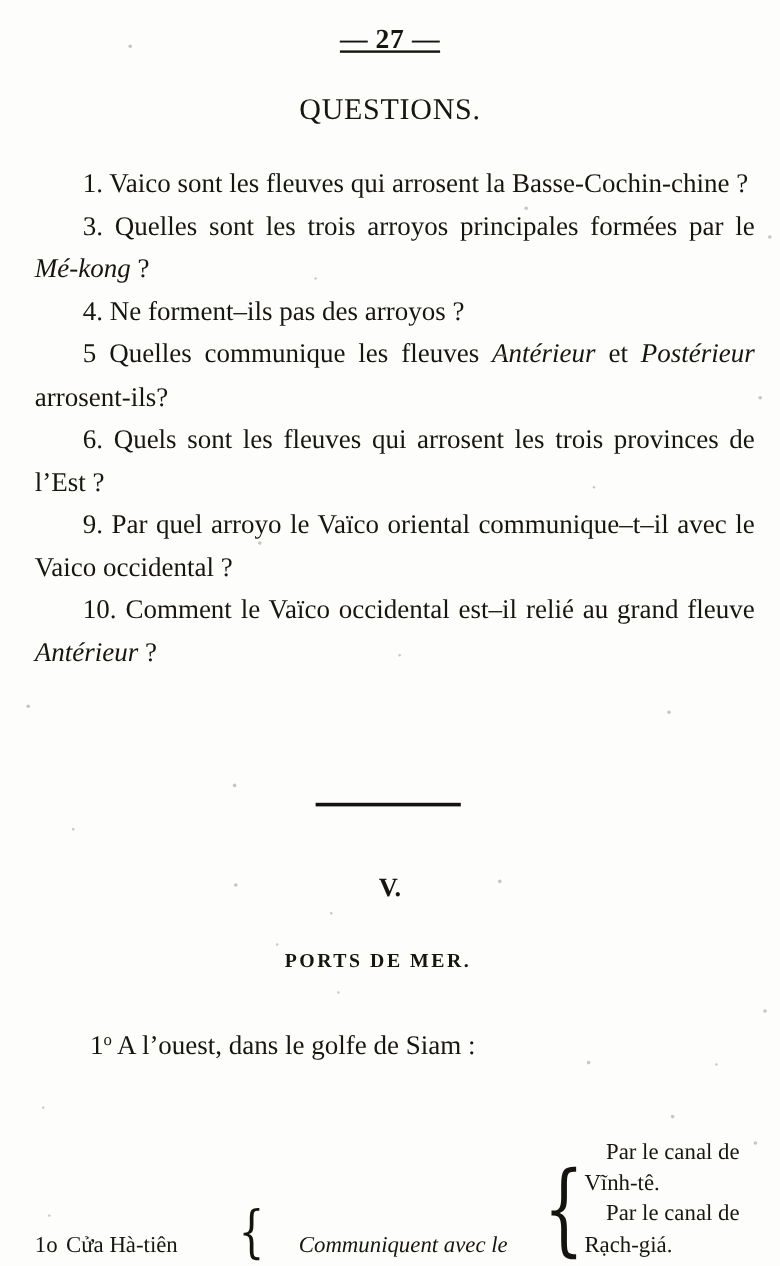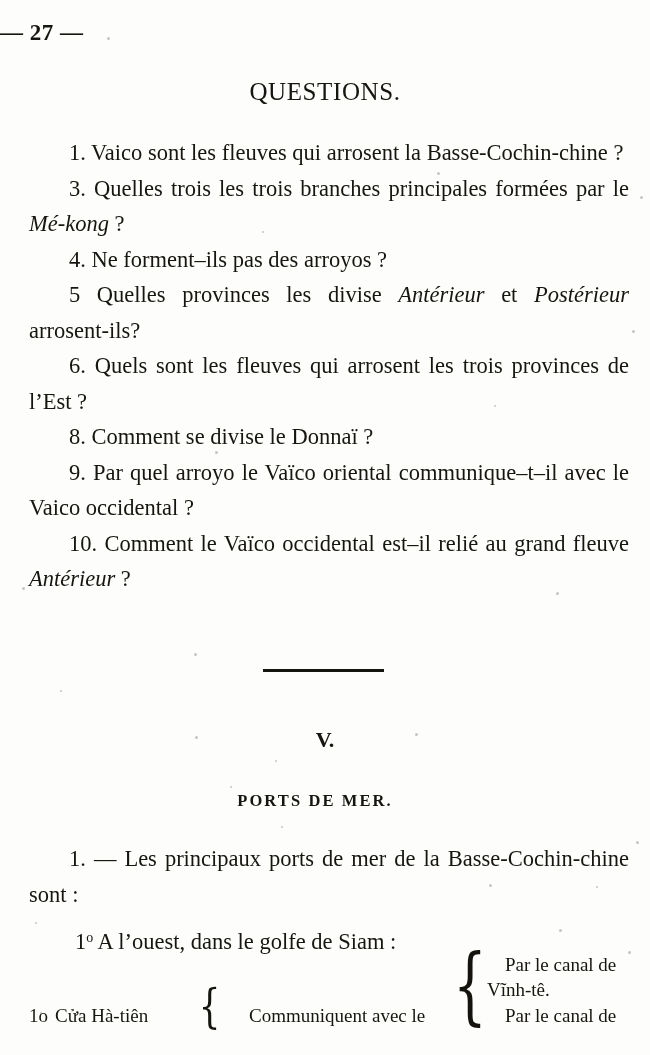--- a/index.html
+++ b/index.html
@@ -22,24 +22,25 @@
     height: 1055px;
     box-sizing: border-box;
   }
 
   
   .folio {
     position: absolute;
     top: 20px;
     left: 0;
     width: 650px;
-    text-align: left;
+    text-align: center;
     font-size: 23px;
     font-weight: bold;
     letter-spacing: 0.5px;
+    text-decoration: underline;
   }
 
   
   .questions-heading {
     position: absolute;
     top: 78px;
     left: 0;
     width: 650px;
     text-align: center;
     font-size: 25px;
@@ -163,21 +164,21 @@
     transform: scaleX(0.7) scaleY(1.1);
   }
 
   .col-mid {
     flex: 0 0 230px;
     width: 230px;
     padding-top: 6px;
     padding-left: 14px;
     box-sizing: border-box;
   }
-  .col-mid .row-indent { text-indent: 16px; }
+  .col-mid .row-indent { text-indent: 16px; font-style: italic; }
 
   .col-right {
     flex: 1 1 auto;
     padding-left: 12px;
     padding-top: 0px;
   }
   .col-right .row-indent { text-indent: 18px; }
 
   .nowrap { white-space: nowrap; }
 
@@ -196,45 +197,43 @@
 
   <div class="folio">— 27 —</div>
 
   <div class="questions-heading">QUESTIONS.</div>
 
   <div class="textblock questions">
 
     <p class="q"><span>1.</span><span> Vaico sont les fleuves qui arrosent la Basse-Cochin-chine ?</span></p>
 
 
-    <p class="q"><span>3.</span><span> Quelles trois les trois branches principales formées par le </span><i>Mé-kong</i><span> ?</span></p>
+    <p class="q"><span>3.</span><span> Quelles sont les trois arroyos principales formées par le </span><i>Mé-kong</i><span> ?</span></p>
 
     <p class="q"><span>4.</span><span> Ne forment–ils pas des arroyos ?</span></p>
 
-    <p class="q"><span>5</span><span> Quelles provinces les divise </span><i>Antérieur</i><span> et </span><i>Postérieur</i><span> arrosent-ils?</span></p>
+    <p class="q"><span>5</span><span> Quelles communique les fleuves </span><i>Antérieur</i><span> et </span><i>Postérieur</i><span> arrosent-ils?</span></p>
 
     <p class="q"><span>6.</span><span> Quels sont les fleuves qui arrosent les trois provinces de l’Est ?</span></p>
 
 
-    <p class="q"><span>8.</span><span> Comment se divise le Donnaï ?</span></p>
 
     <p class="q"><span>9.</span><span> Par quel arroyo le Vaïco oriental communique–t–il avec le Vaico occidental ?</span></p>
 
     <p class="q"><span>10.</span><span> Comment le Vaïco occidental est–il relié au grand fleuve </span><i>Antérieur</i><span> ?</span></p>
 
   </div>
 
   <div class="rule"></div>
 
   <div class="chapter-num">V.</div>
 
   <div class="subtitle">PORTS DE MER.</div>
 
   <div class="textblock ports">
-    <p class="ports-p"><span>1.</span><span> — </span><span>Les principaux ports de mer de la Basse-Cochin-chine sont :</span></p>
     <p class="ports-sub"><span>1</span><sup class="ord">o</sup><span> A l’ouest, dans le golfe de Siam :</span></p>
   </div>
 
   <div class="brace-table">
 
     <div class="col-names">
       <div class="row"><span class="ord-num">1o</span><span>Cửa Hà-tiên</span></div>
     </div>
 
     <div class="brace brace-1">{</div>
@@ -242,20 +241,21 @@
     <div class="col-mid">
       <div class="nowrap row-indent">Communiquent avec le</div>
     </div>
 
     <div class="brace brace-2">{</div>
 
     <div class="col-right">
       <div class="nowrap row-indent">Par le canal de</div>
       <div class="nowrap">Vĩnh-tê.</div>
       <div class="nowrap row-indent">Par le canal de</div>
+      <div class="nowrap">Rạch-giá.</div>
     </div>
 
   </div>
 
   <div class="speck" style="left:107px; top:37px; width:3px; height:3px;"></div>
   <div class="speck" style="left:437px; top:172px; width:3px; height:3px;"></div>
   <div class="speck" style="left:640px; top:196px; width:3px; height:3px;"></div>
   <div class="speck" style="left:262px; top:231px; width:2px; height:2px;"></div>
   <div class="speck" style="left:418px; top:295px; width:3px; height:3px;"></div>
   <div class="speck" style="left:632px; top:330px; width:3px; height:3px;"></div>

